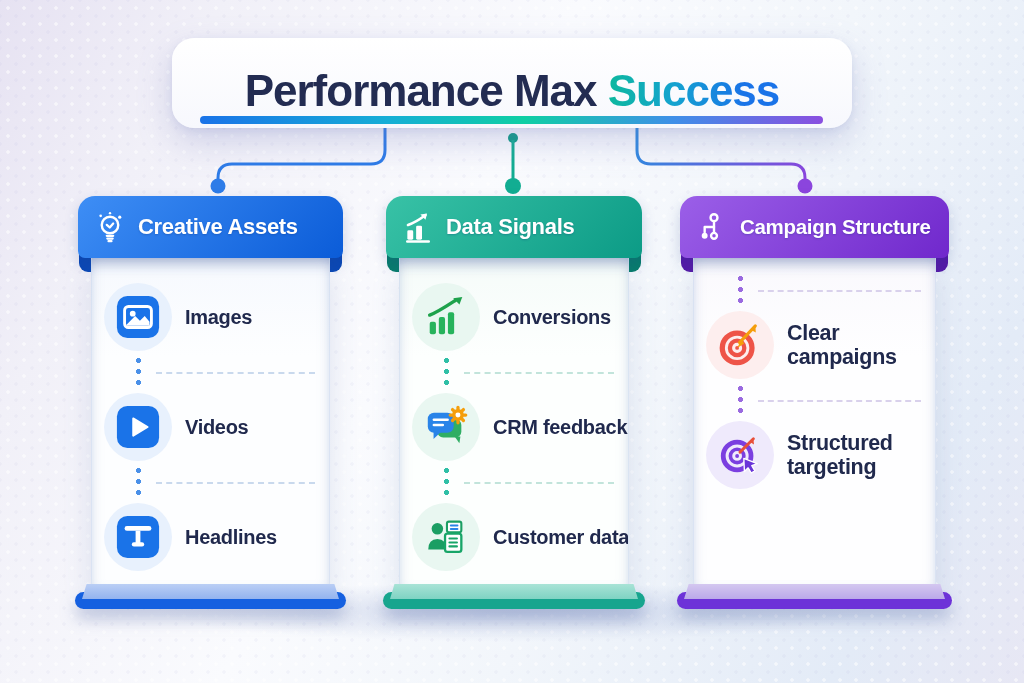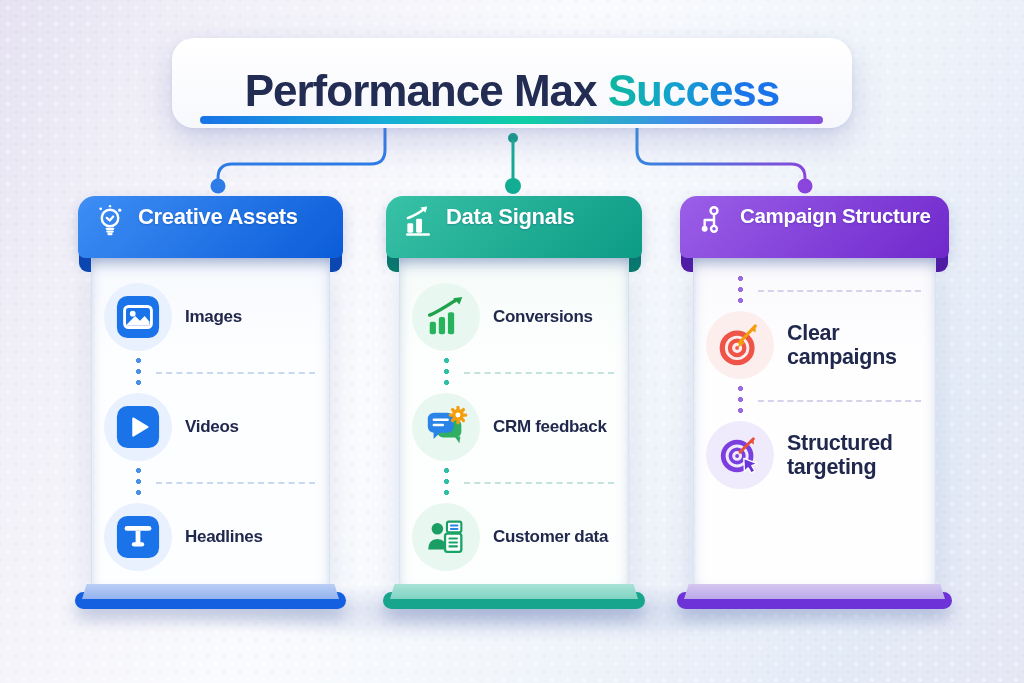--- a/index.html
+++ b/index.html
@@ -52,21 +52,21 @@
            --dot:#2fbfa6; --dash:#c2e4db; --bl1:#a8e3d6; --bl2:#7fd3c3; --bd:#17a58e;
            --body1:#f5fbf9; --body2:#fdfffe; }
   .card-3{ left:680px; width:269px; --ga:#9b5fe8; --gb:#7028cc; --flap:#5519a8;
            --dot:#9a6ae0; --dash:#d9d1ec; --bl1:#d4c7f0; --bl2:#bba9e9; --bd:#6d32d8;
            --body1:#faf9fd; --body2:#fefeff; }
 
   .card-header{
     position:absolute; left:0; right:0; top:0; height:62px;
     background:linear-gradient(135deg,var(--ga),var(--gb));
     border-radius:17px 17px 7px 7px;
-    display:flex; align-items:flex-start; padding:8px 16px; gap:12px;
+    display:flex; align-items:center; padding:0 16px; gap:12px;
     box-shadow:0 6px 14px rgba(40,70,140,.22);
     z-index:3;
   }
   .card-header .h-icon{ width:32px; height:32px; flex:0 0 32px; display:block; }
   .card-header .h-label{
     color:#ffffff; font-weight:bold; font-size:22px; letter-spacing:-.3px;
     white-space:nowrap; text-shadow:0 1px 2px rgba(0,40,110,.25);
   }
   .card-3 .card-header .h-label{ font-size:20.5px; }
 
@@ -93,21 +93,21 @@
   .badge{
     width:68px; height:68px; flex:0 0 68px; border-radius:50%;
     display:flex; align-items:center; justify-content:center;
   }
   .badge svg{ width:46px; height:46px; display:block; }
   .bg-blue  { background:#e8f1fd; }
   .bg-mint  { background:#e9f7f1; }
   .bg-lav   { background:#efeafc; }
   .bg-rose  { background:#fdeeee; }
   .item-label{
-    font-size:17px; font-weight:bold; color:#20294d; letter-spacing:-.3px;
+    font-size:20px; font-weight:bold; color:#20294d; letter-spacing:-.3px;
     line-height:1.13; white-space:nowrap;
   }
   .card-3 .item-label{ white-space:normal; max-width:152px; font-size:21.5px; }
 
   .sep{ position:relative; height:28px; }
   .sep .vdots{
     position:absolute; left:44px; top:-3px; width:5px; height:34px;
     background-image:radial-gradient(circle,var(--dot) 2.4px,transparent 2.8px);
     background-size:5px 11px; background-repeat:repeat-y;
   }

